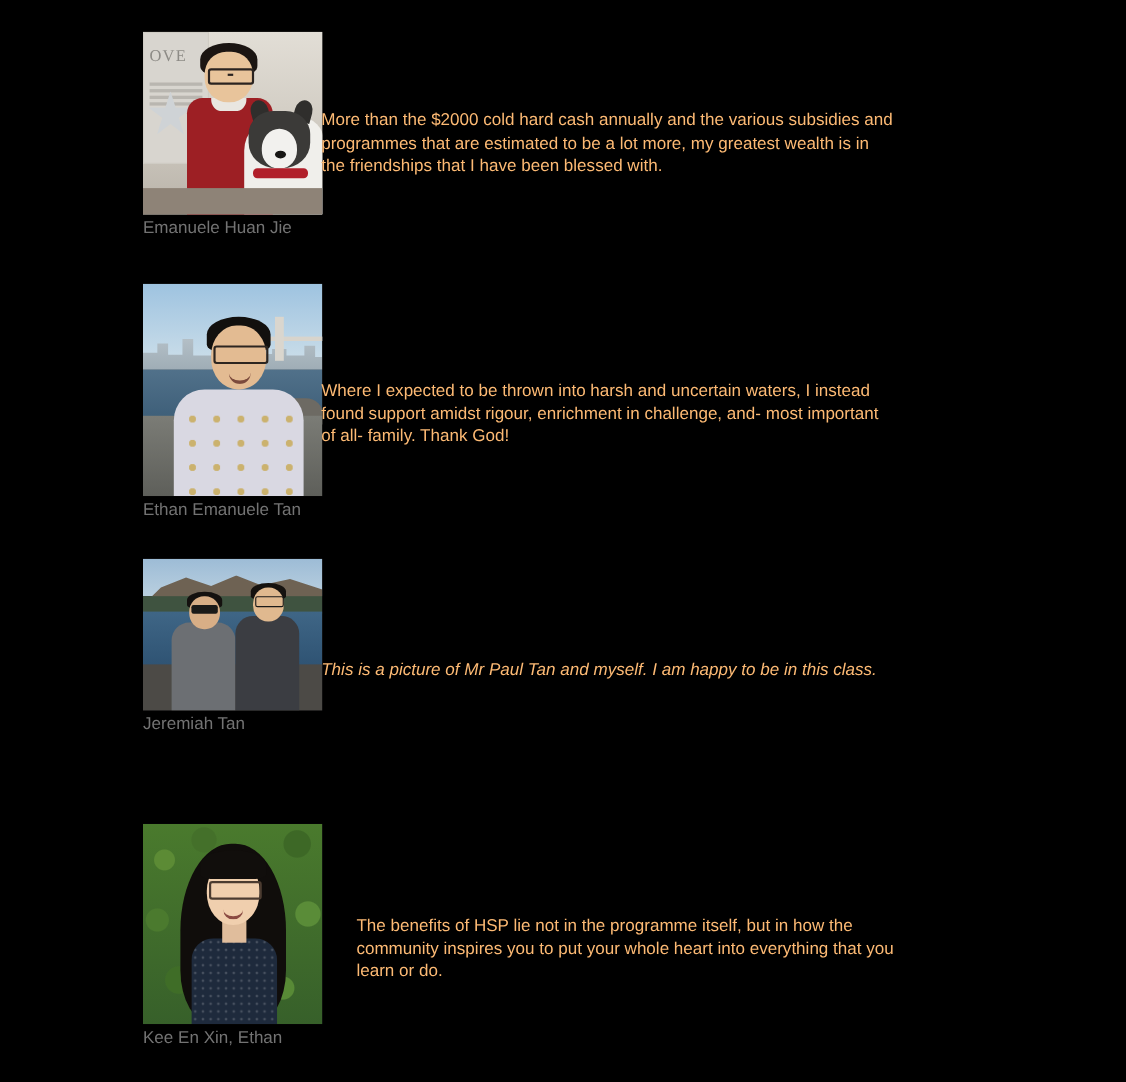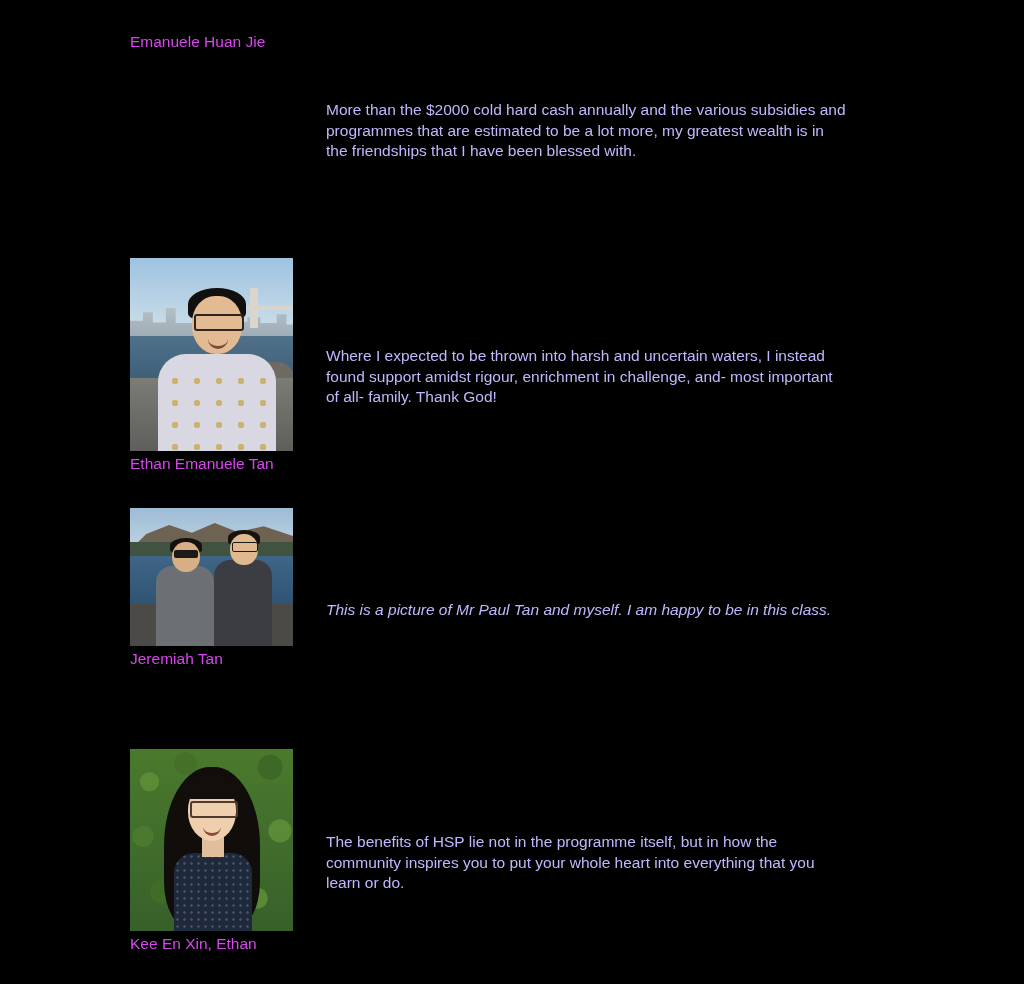--- a/index.html
+++ b/index.html
@@ -29,31 +29,31 @@
   .photo {
     width: 163px;
     display: block;
     position: relative;
     overflow: hidden;
     background: #222;
   }
   .name {
     font-size: 15.5px;
     line-height: 20px;
-    color: #d946ef;
+    color: #737373;
     margin-top: 3px;
     white-space: nowrap;
   }
   .quote {
     position: absolute;
-    left: 326px;
+    left: 292px;
     width: 520px;
     font-size: 15.5px;
     line-height: 20.5px;
-    color: #c4b5fd;
+    color: #fdba74;
   }
 
   
   .ph1 { height: 166px; background: linear-gradient(#c9c4bd, #b9b3ab); }
   .ph1 .backdrop {
     position: absolute; left:0; top:0; width:100%; height:100%;
     background:
       linear-gradient(180deg, #e2ded6 0%, #d3cec5 45%, #b8b2a8 100%);
   }
   .ph1 .bwall {
@@ -193,20 +193,40 @@
   .ph4 .smile { position:absolute; left:73px; top:76px; width:18px; height:8px; border-bottom:3px solid #8a4a42; border-radius:0 0 12px 12px; }
   .ph4 .neck { position:absolute; left:72px; top:88px; width:22px; height:20px; background:#e0bd9c; }
   .ph4 .dress { position:absolute; left:44px; top:104px; width:78px; height:78px; background:#1e2a3c; border-radius:20px 20px 0 0;
     background-image: radial-gradient(rgba(255,255,255,.18) 1px, transparent 1.5px); background-size:7px 7px; }
 </style>
 </head>
 <body>
 
 <div class="testimonial" style="top:29px;">
   <div class="photo-col">
+    <div class="photo ph1">
+      <div class="backdrop"></div>
+      <div class="bwall"></div>
+      <div class="logo">OVE</div>
+      <div class="smalltext"></div>
+      <div class="balloon"></div>
+      <div class="body"></div>
+      <div class="collar"></div>
+      <div class="hair"></div>
+      <div class="head"></div>
+      <div class="glasses"></div>
+      <div class="dog"></div>
+      <div class="dogear1"></div>
+      <div class="dogear2"></div>
+      <div class="doghead"></div>
+      <div class="dogface"></div>
+      <div class="dognose"></div>
+      <div class="dogcollar"></div>
+      <div class="table"></div>
+    </div>
     <div class="name">Emanuele Huan Jie</div>
   </div>
   <div class="quote" style="top:71px;">More than the $2000 cold hard cash annually and the various subsidies and programmes that are estimated to be a lot more, my greatest wealth is in the friendships that I have been blessed with.</div>
 </div>
 
 <div class="testimonial" style="top:258px;">
   <div class="photo-col">
     <div class="photo ph2">
       <div class="sky"></div>
       <div class="city"></div>
@@ -255,14 +275,14 @@
       <div class="hair"></div>
       <div class="dress"></div>
       <div class="neck"></div>
       <div class="face"></div>
       <div class="fringe"></div>
       <div class="glasses"></div>
       <div class="smile"></div>
     </div>
     <div class="name">Kee En Xin, Ethan</div>
   </div>
-  <div class="quote" style="top:83px;">The benefits of HSP lie not in the programme itself, but in how the community inspires you to put your whole heart into everything that you learn or do.</div>
+  <div class="quote" style="top:83px;margin-left:32px;">The benefits of HSP lie not in the programme itself, but in how the community inspires you to put your whole heart into everything that you learn or do.</div>
 </div>
 
 </body></html>

